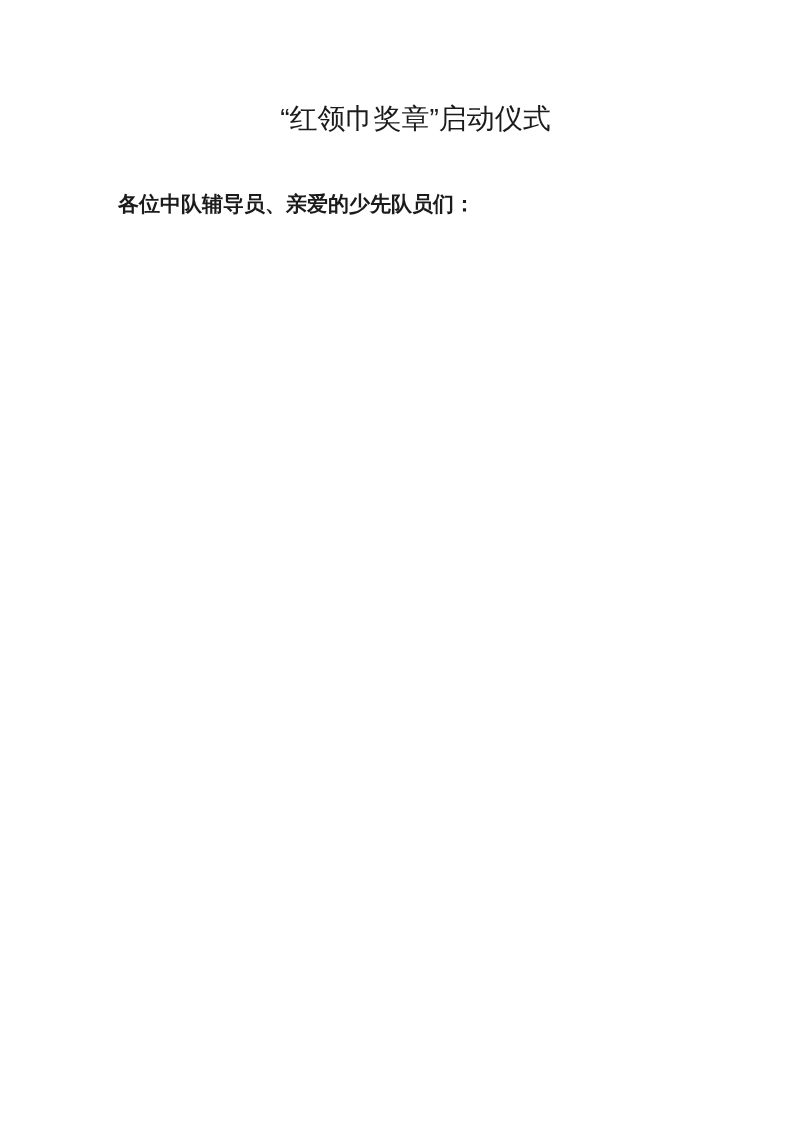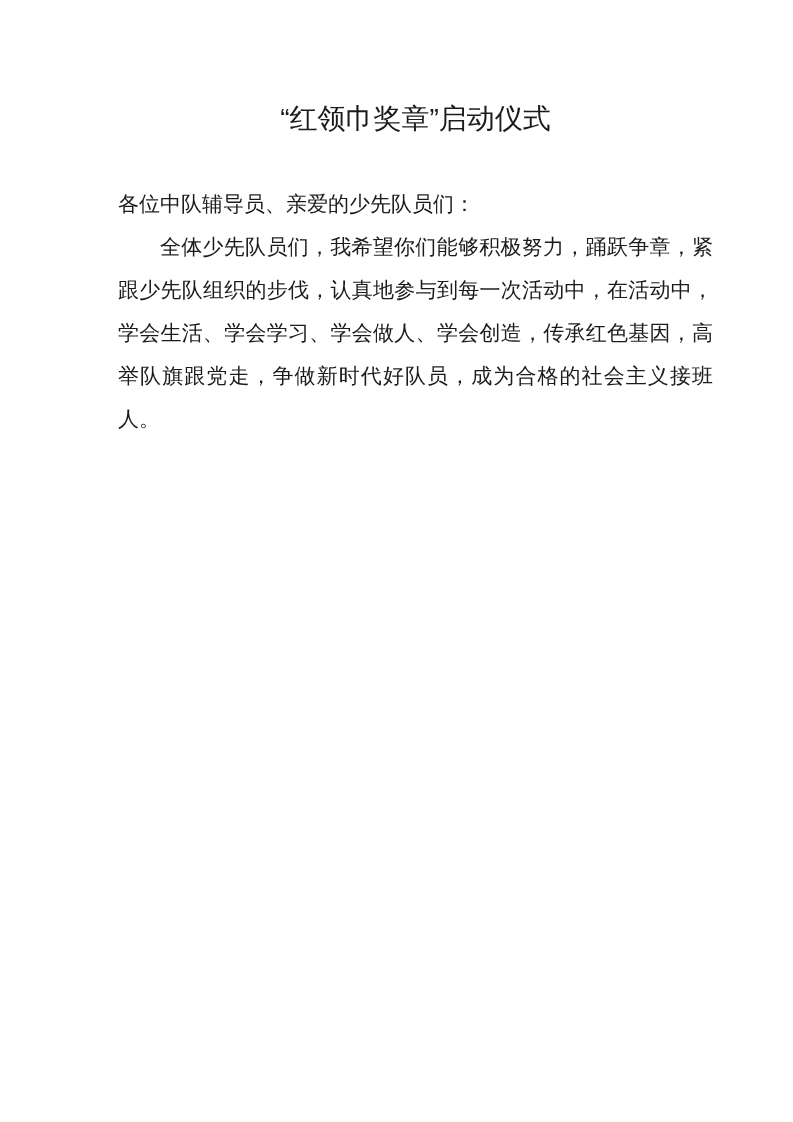--- a/index.html
+++ b/index.html
@@ -26,21 +26,21 @@
     font-size: 28px;
     line-height: 46px;
     font-weight: 400;
     text-align: center;
     color: #1b1b1b;
   }
   .salutation {
     margin: 0;
     font-size: 21px;
     line-height: 43px;
-    font-weight: 400;
+    font-weight: 700;
     text-align: left;
     color: #1b1b1b;
   }
   .para {
     margin: 0;
     font-size: 21px;
     line-height: 43px;
     font-weight: 400;
     text-align: justify;
     text-justify: inter-ideograph;
@@ -56,15 +56,14 @@
 
   <h1 class="doc-title">
     <span>“红领巾奖章”启动仪式</span><br>
   </h1>
 
   <p class="salutation">各位中队辅导员、亲爱的少先队员们：</p>
 
 
 
 
-  <p class="para">全体少先队员们，我希望你们能够积极努力，踊跃争章，紧跟少先队组织的步伐，认真地参与到每一次活动中，在活动中，学会生活、学会学习、学会做人、学会创造，传承红色基因，高举队旗跟党走，争做新时代好队员，成为合格的社会主义接班人。</p>
 
 </div>
 
 </body></html>

